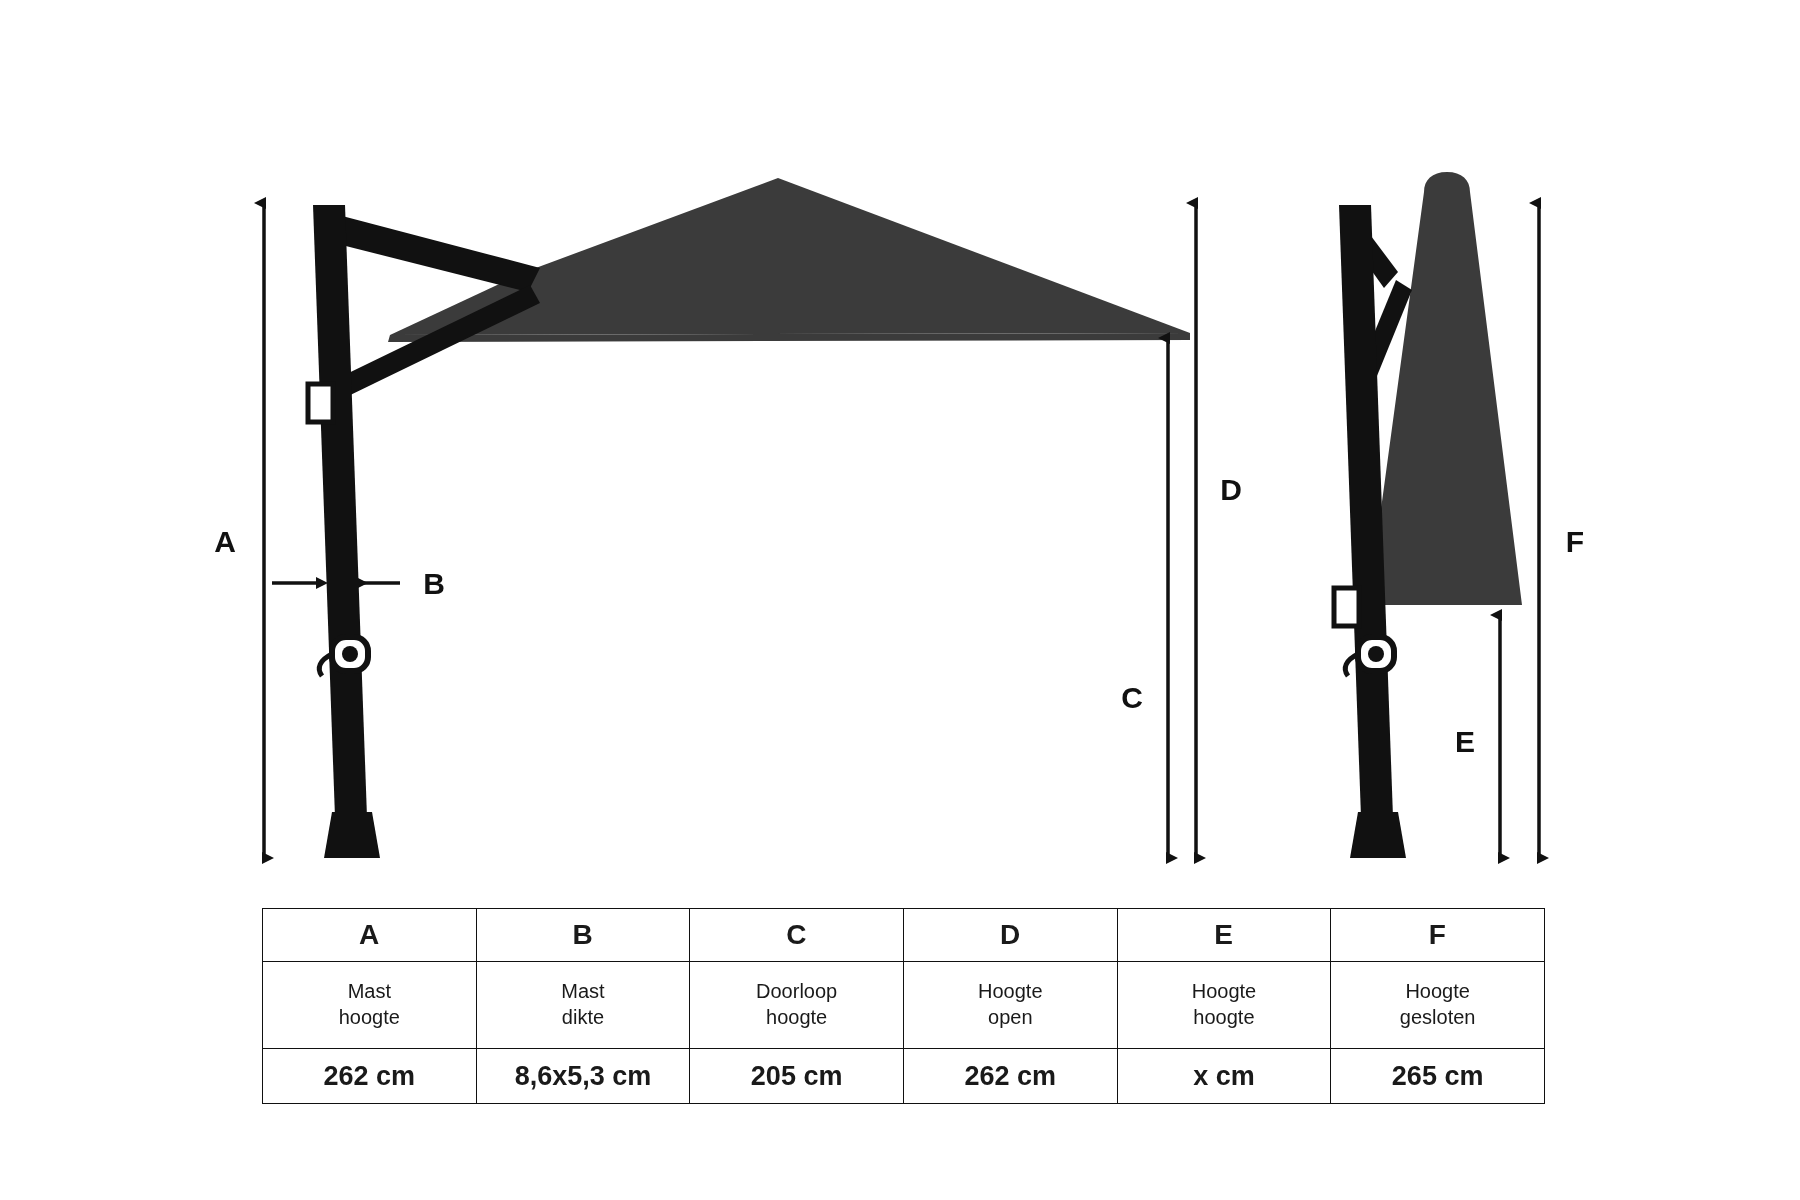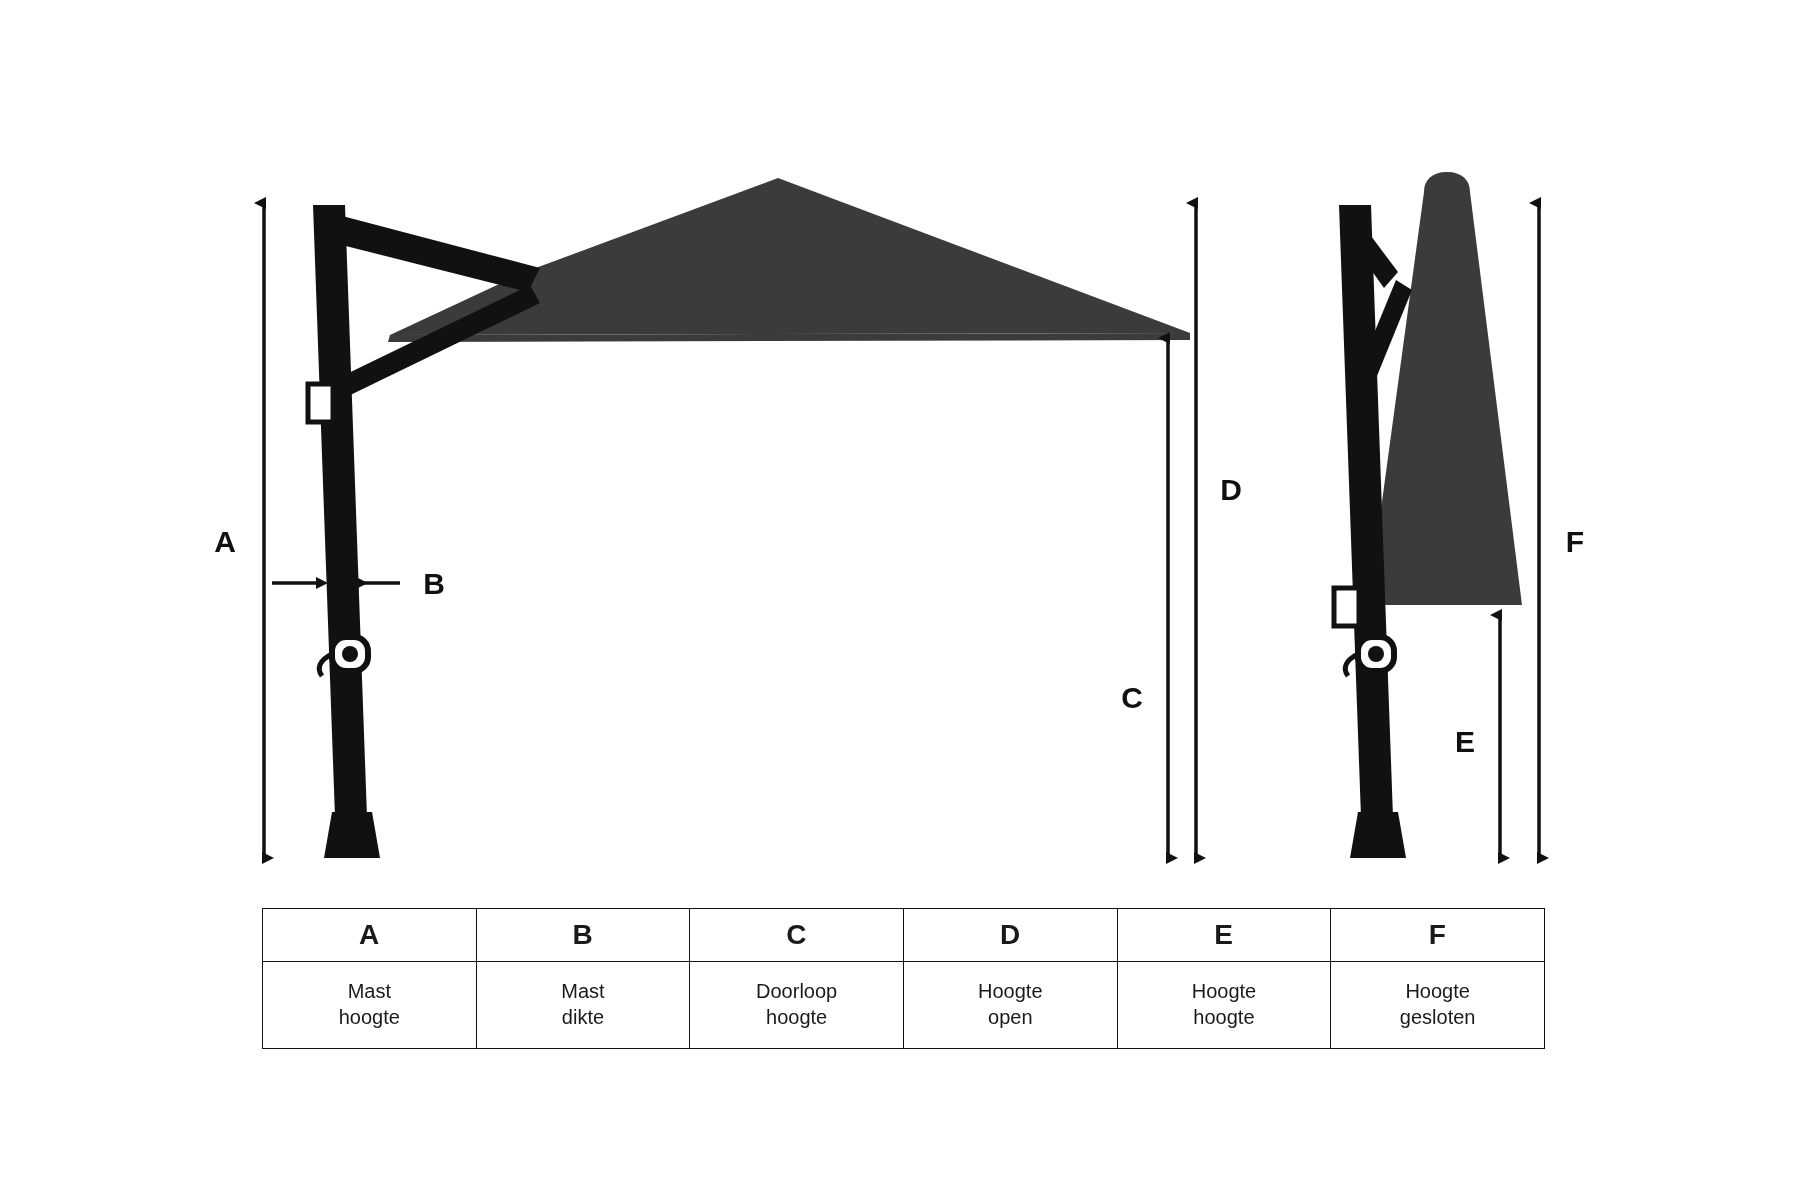--- a/index.html
+++ b/index.html
@@ -183,16 +183,24 @@
         </td>
         <td>
           <span class="name-line">Hoogte</span>
           <span class="name-line">hoogte</span>
         </td>
         <td>
           <span class="name-line">Hoogte</span>
           <span class="name-line">gesloten</span>
         </td>
       </tr>
+      <tr class="values">
+        <td>262 cm</td>
+        <td>8,6x5,3 cm</td>
+        <td>205 cm</td>
+        <td>262 cm</td>
+        <td>x cm</td>
+        <td>265 cm</td>
+      </tr>
     </tbody>
   </table>
 
 </div>
 
 </body></html>

